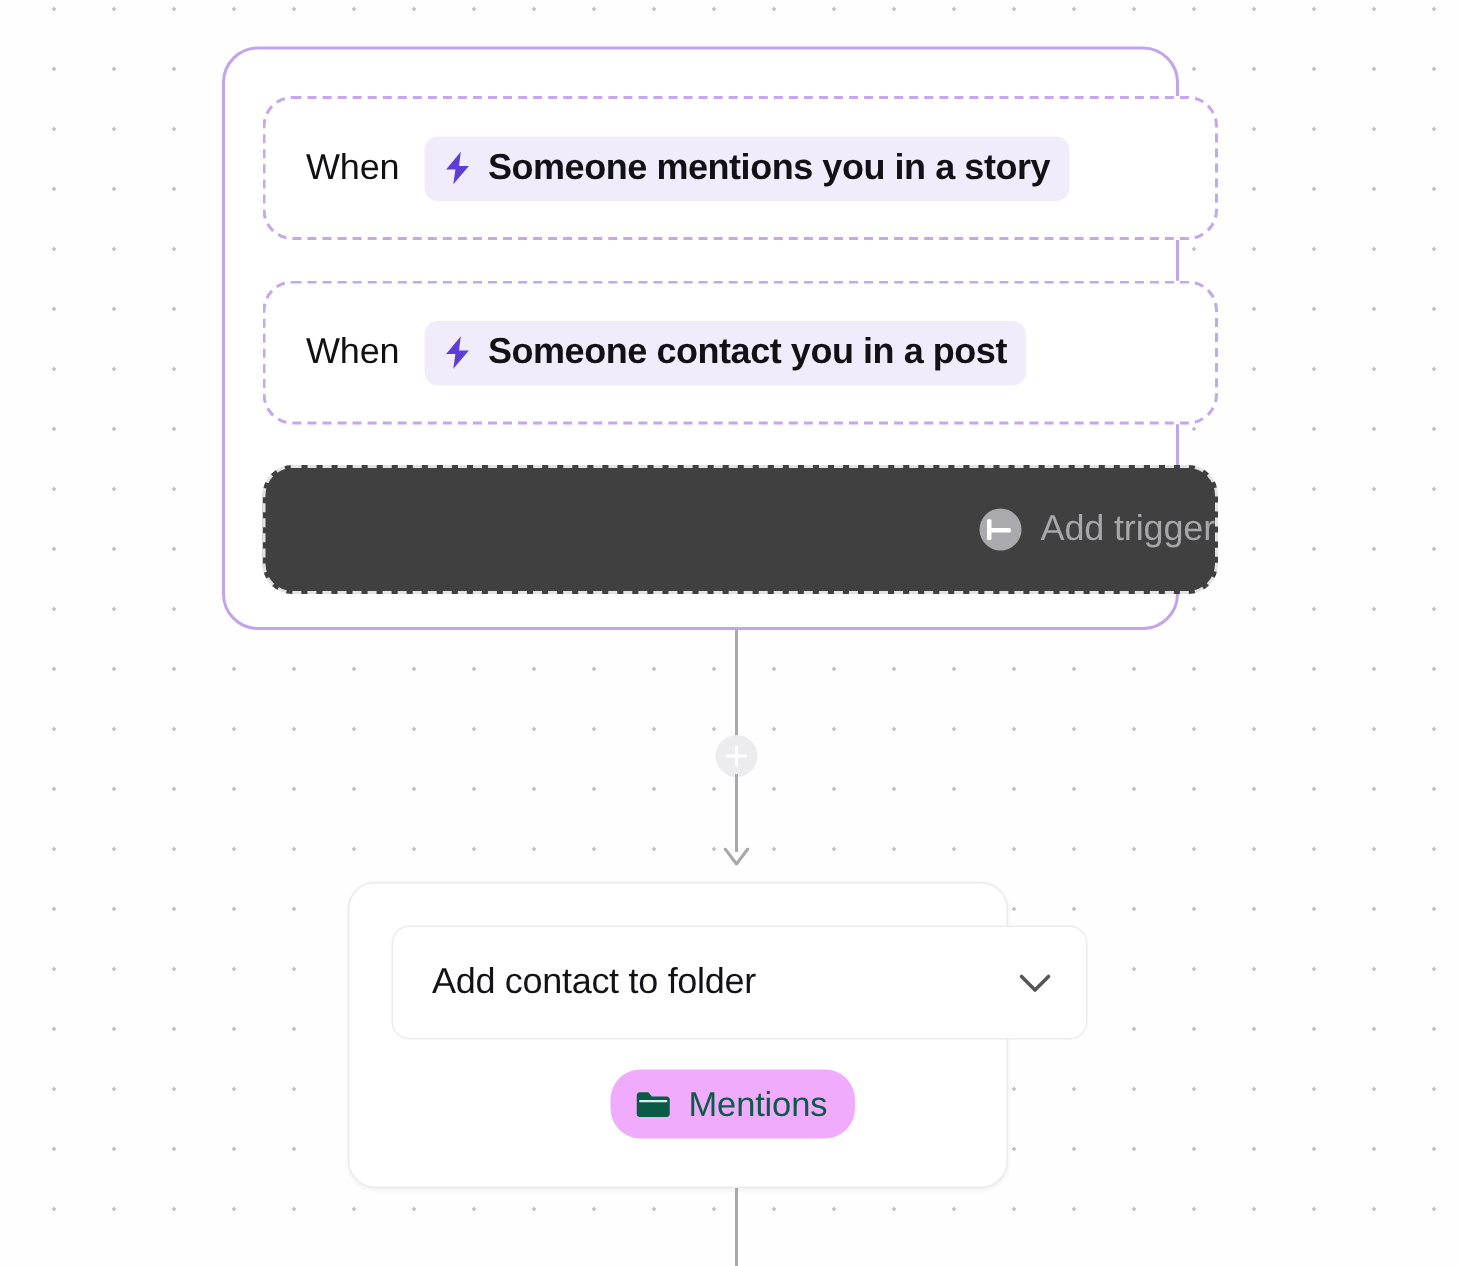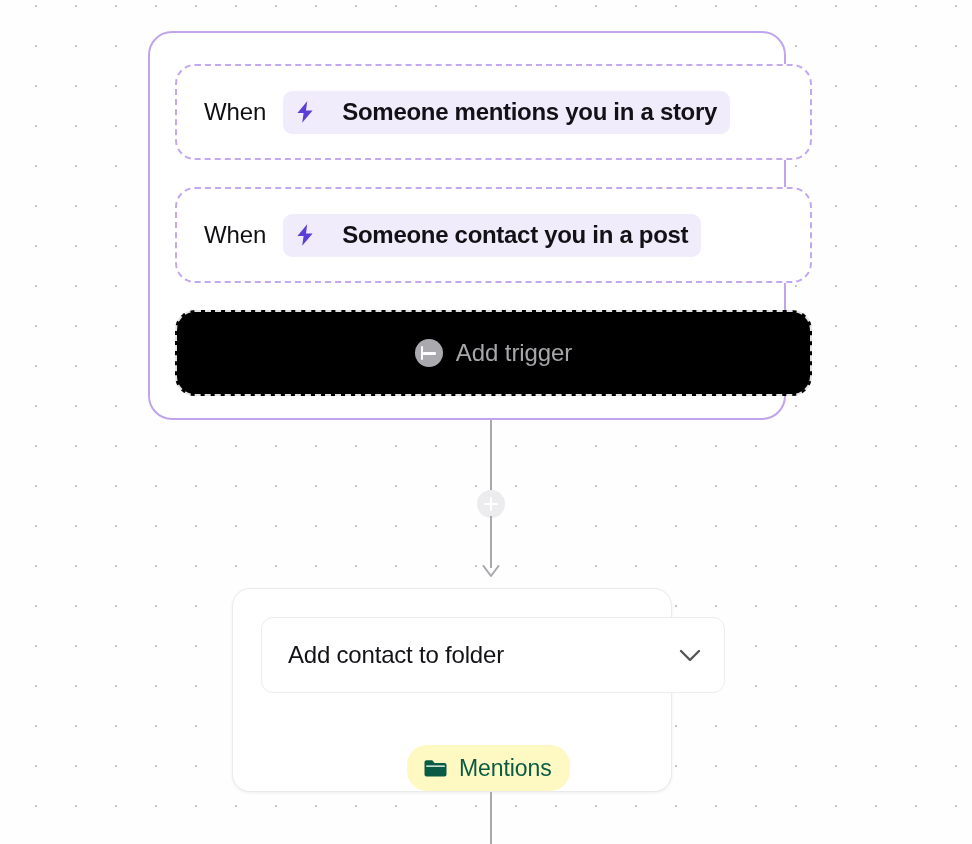--- a/index.html
+++ b/index.html
@@ -76,37 +76,36 @@
     height: 24px;
     margin-right: 9px;
     flex: 0 0 auto;
     display: block;
   }
   .trigger-pill-text {
     font-size: 24px;
     font-weight: bold;
     color: #121216;
     letter-spacing: -0.3px;
-    margin-left: 17px;
   }
 
   
   #add-trigger {
     position: absolute;
     left: 25px;
     top: 277px;
     width: 637px;
     height: 86px;
     box-sizing: border-box;
     border: 2.5px dashed #e3e3e5;
     border-radius: 20px;
-    background: #000000;
+    background: #404040;
     display: flex;
     align-items: center;
-    justify-content: center;
+    justify-content: flex-end;
     cursor: pointer;
   }
   .plus-circle {
     width: 28px;
     height: 28px;
     border-radius: 50%;
     background: #aaaaae;
     position: relative;
     flex: 0 0 auto;
     margin-right: 13px;
@@ -214,25 +213,25 @@
   }
   .chevron-icon {
     width: 22px;
     height: 13px;
     flex: 0 0 auto;
   }
 
   #folder-chip {
     position: absolute;
     left: 174px;
-    top: 156px;
+    top: 124px;
     height: 46px;
     display: inline-flex;
     align-items: center;
-    background: #fef9c3;
+    background: #f0abfc;
     border-radius: 20px;
     padding: 0 18px 0 16px;
     cursor: pointer;
   }
   .folder-icon {
     width: 25px;
     height: 21px;
     margin-right: 11px;
     flex: 0 0 auto;
   }

